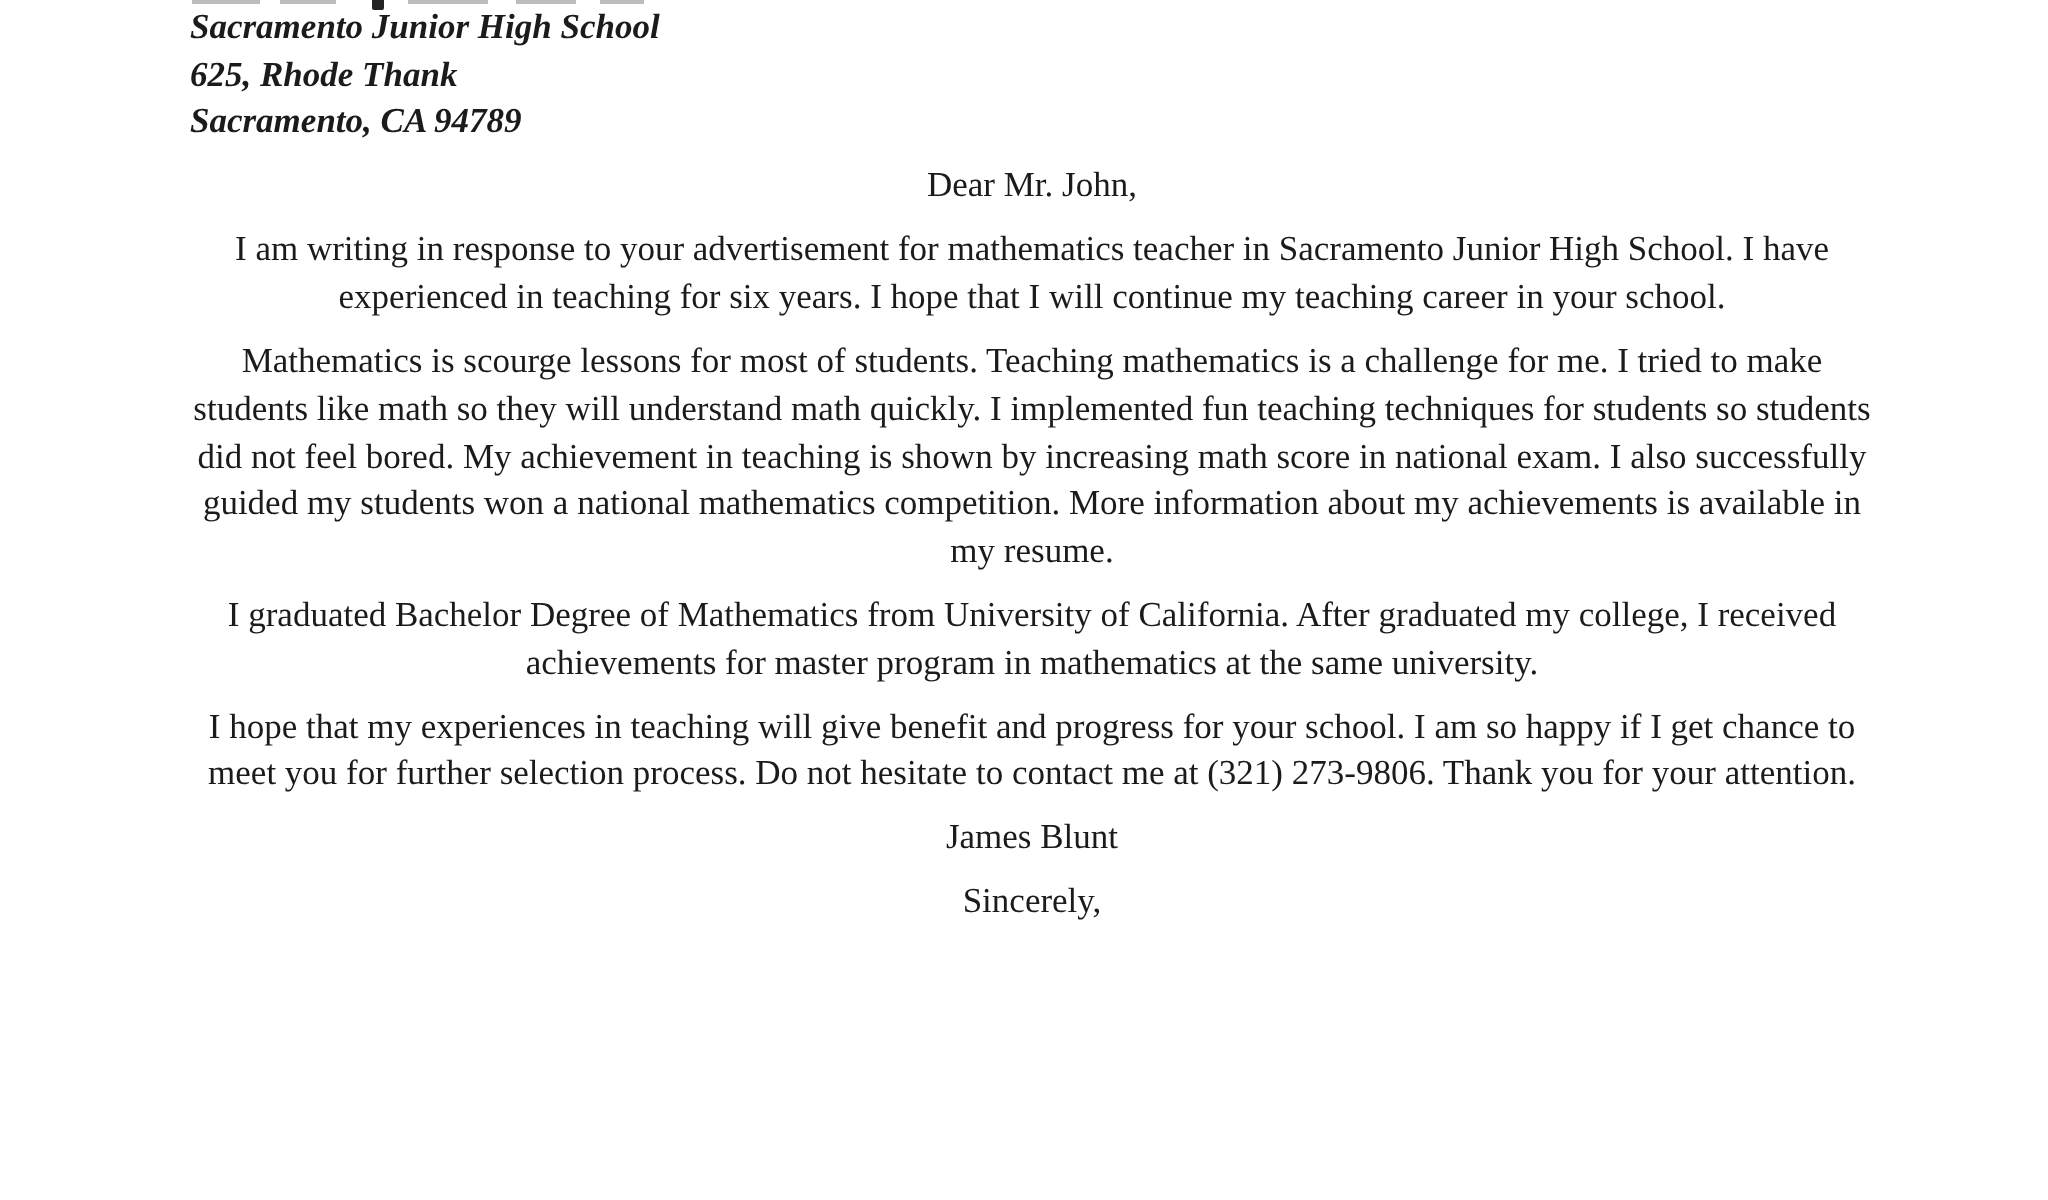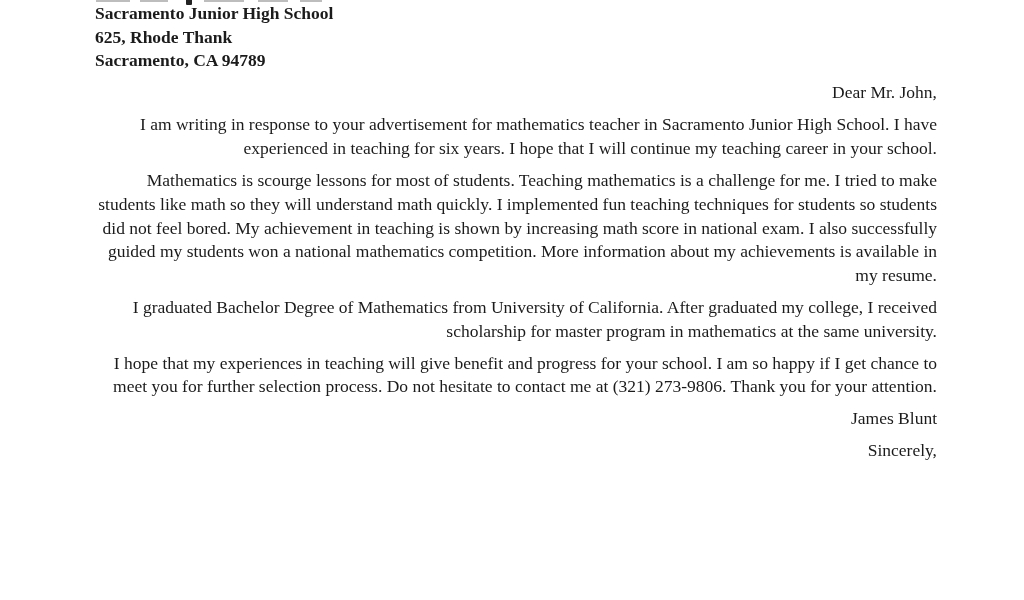--- a/index.html
+++ b/index.html
@@ -24,24 +24,25 @@
     font-size: 17.5px;
     line-height: 23.7px;
     -webkit-font-smoothing: antialiased;
   }
   .letter-header {
     font-weight: bold;
     margin: 0 0 8.3px 0;
   }
   .letter-header div {
     margin: 0;
+    font-style: italic;
   }
   p.block {
     margin: 0 0 8.3px 0;
-    text-align: right;
+    text-align: center;
   }
   .signature {
     margin-top: 11.3px;
   }
   
   .clipped-top-line {
     position: absolute;
     left: 0;
     top: 0;
     width: 1024px;
@@ -80,21 +81,21 @@
     <div>625, Rhode Thank</div>
     <div>Sacramento, CA 94789</div>
   </div>
 
   <p class="block">Dear Mr. John,</p>
 
   <p class="block">I am writing in response to your advertisement for mathematics teacher in Sacramento Junior High School. I have experienced in teaching for six years. I hope that I will continue my teaching career in your school.</p>
 
   <p class="block">Mathematics is scourge lessons for most of students. Teaching mathematics is a challenge for me. I tried to make students like math so they will understand math quickly. I implemented fun teaching techniques for students so students did not feel bored. My achievement in teaching is shown by increasing math score in national exam. I also successfully guided my students won a national mathematics competition. More information about my achievements is available in my resume.</p>
 
-  <p class="block">I graduated Bachelor Degree of Mathematics from University of California. After graduated my college, I received scholarship for master program in mathematics at the same university.</p>
+  <p class="block">I graduated Bachelor Degree of Mathematics from University of California. After graduated my college, I received achievements for master program in mathematics at the same university.</p>
 
   <p class="block">I hope that my experiences in teaching will give benefit and progress for your school. I am so happy if I get chance to meet you for further selection process. Do not hesitate to contact me at (321) 273-9806. Thank you for your attention.</p>
 
   <p class="block signature">James Blunt</p>
 
   <p class="block">Sincerely,</p>
 
 </div>
 
 </body></html>

